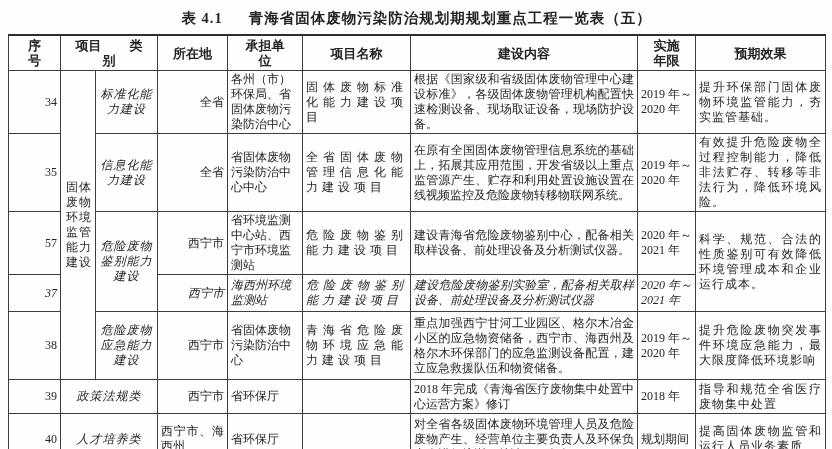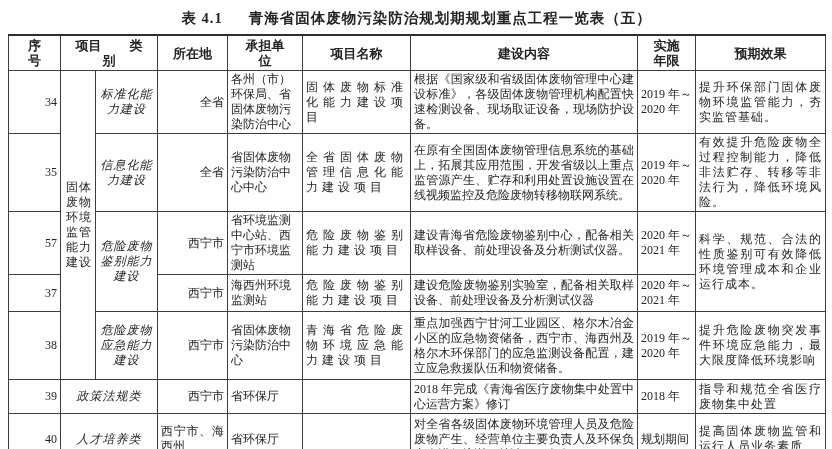--- a/index.html
+++ b/index.html
@@ -19,21 +19,21 @@
   .pre{white-space:pre-line;text-align:left;font-size:11.5px;line-height:15px;}
   .cat{letter-spacing:1px;line-height:15px;text-align:center;font-style:italic;}
   .unit{font-size:11px;line-height:14px;text-align:left;}
   .pname{letter-spacing:4px;line-height:16px;text-align:justify;}
   .content{line-height:15px;}
   .effect{letter-spacing:1px;line-height:16px;}
   .group-cell{letter-spacing:1px;line-height:16px;text-align:right;padding:1px 4px;}
   .hgap{margin-left:28px;}
   
   tr.hd{height:30px;} tr.r34{height:58px;} tr.r35{height:76px;} tr.r36{height:53px;}
-  tr.r37{height:37px;} tr.r38{height:68px;} tr.r39{height:34px;} tr.r40{height:52px;}
+  tr.r37{height:37px;font-style:italic;} tr.r38{height:68px;} tr.r39{height:34px;} tr.r40{height:52px;}
 </style>
 </head>
 <body>
 
 <div class="page">
 
   <div class="doc-title">
     <span class="t-num">表 4.1</span><span>青海省固体废物污染防治规划期规划重点工程一览表（五）</span>
   </div>
 

